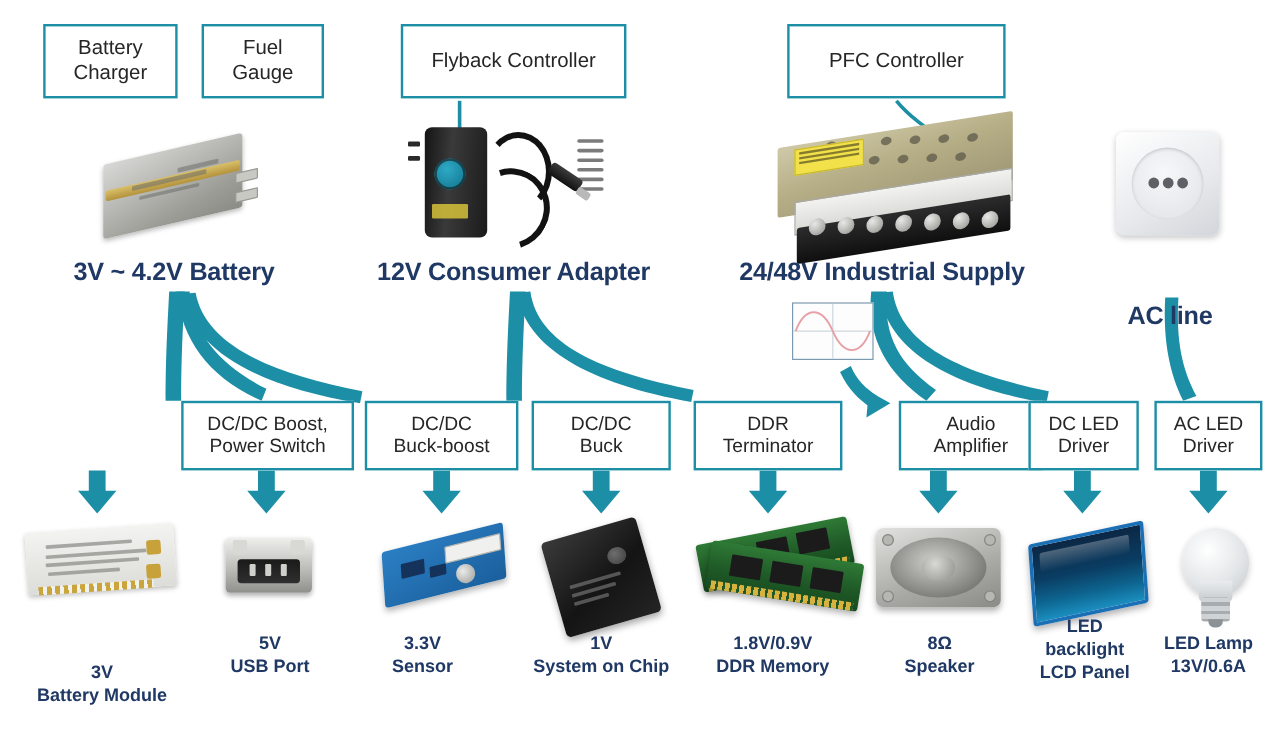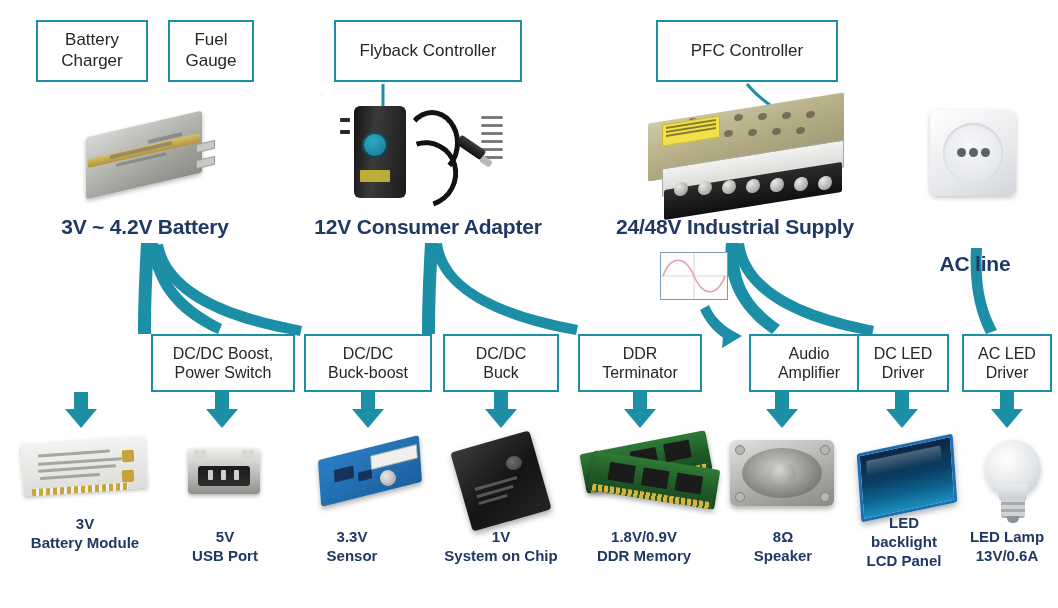--- a/index.html
+++ b/index.html
@@ -316,21 +316,21 @@
     </g>
   </svg>
 
   <div class="abs callout two-line" style="left:36px;top:20px;width:112px;height:62px;">
     <span>
       <span>Battery</span><br>
       <span>Charger</span>
     </span>
   </div>
 
-  <div class="abs callout two-line" style="left:168px;top:20px;width:86px;height:62px;">
+  <div class="abs callout two-line" style="left:168px;top:20px;width:102px;height:62px;">
     <span>
       <span>Fuel</span><br>
       <span>Gauge</span>
     </span>
   </div>
 
   <div class="abs callout" style="left:334px;top:20px;width:188px;height:62px;">
     <span>Flyback Controller</span>
   </div>
 
@@ -534,21 +534,21 @@
       </div>
   </div>
 
   <div class="photo" style="left:975px;top:440px;width:80px;height:84px;">
     <div class="bulb-glass"></div>
     <div class="bulb-neck"></div>
     <div class="bulb-base"></div>
     <div class="bulb-tip"></div>
   </div>
 
-  <div class="abs load-label" style="left:0px;top:515px;width:170px;">
+  <div class="abs load-label" style="left:0px;top:552px;width:170px;">
     <span>3V</span><br>
     <span>Battery Module</span>
   </div>
 
   <div class="abs load-label" style="left:166px;top:528px;width:118px;">
     <span>5V</span><br>
     <span>USB Port</span>
   </div>
 
   <div class="abs load-label" style="left:296px;top:528px;width:112px;">

